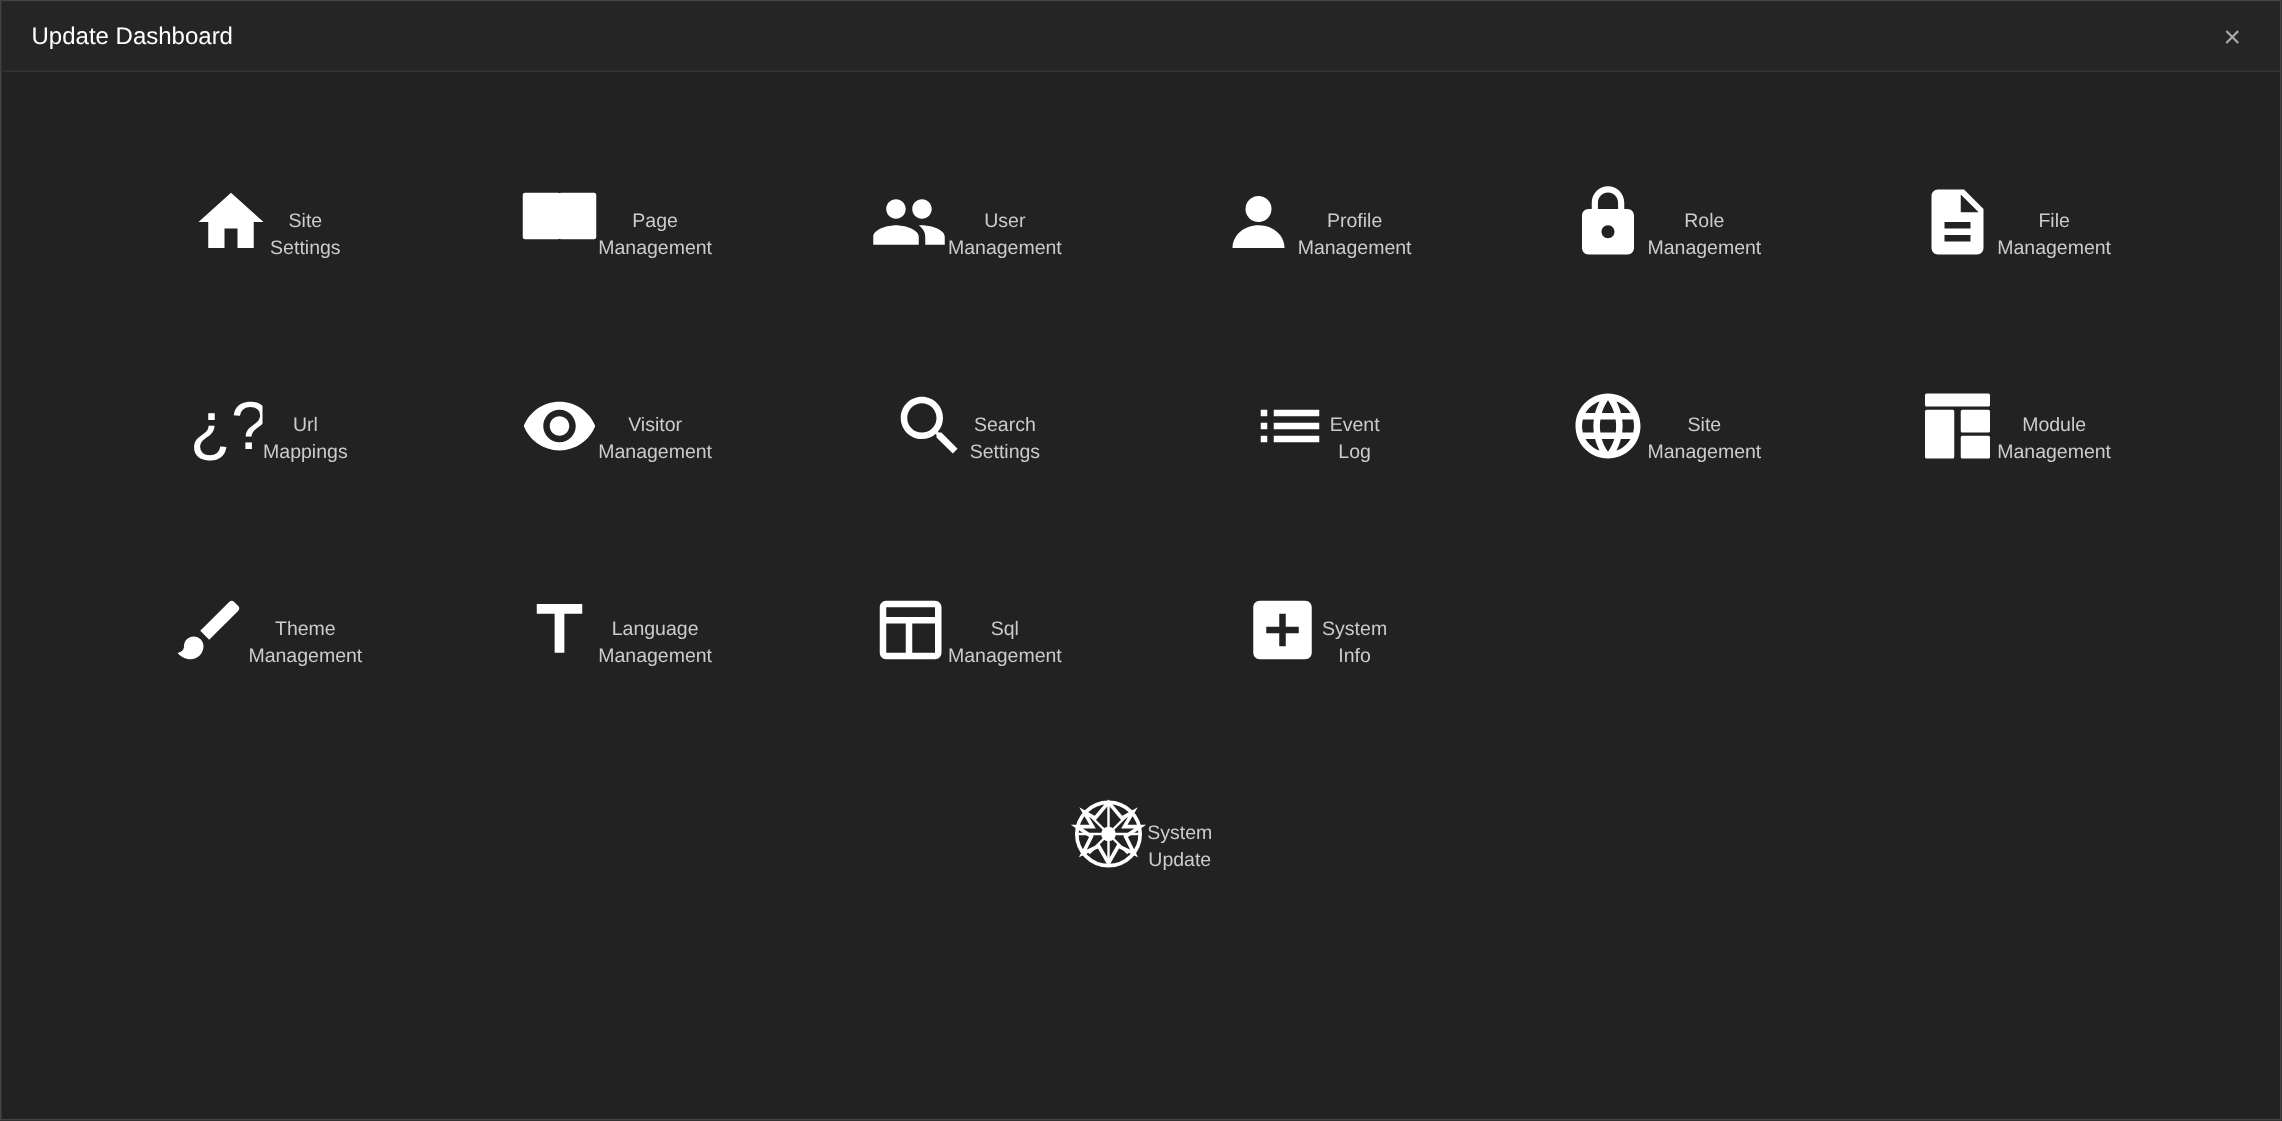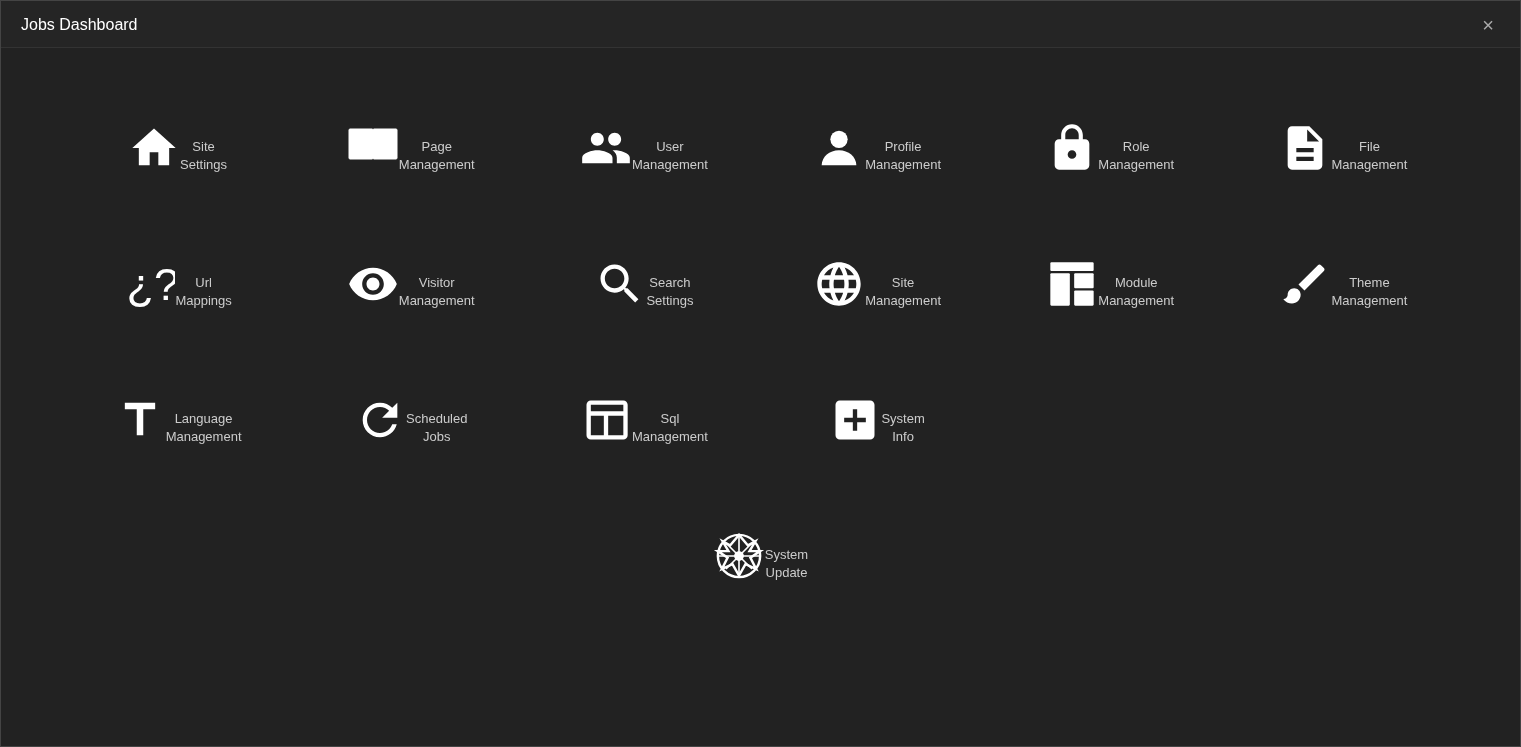--- a/index.html
+++ b/index.html
@@ -94,21 +94,21 @@
       margin-top: 0;
       width: 100%;
       max-width: 1400px;
     }
   </style>
 </head>
 <body>
 
 <div class="dialog">
   <div class="dialog-header">
-    <span class="dialog-title">Jobs Dashboard</span>
+    <span class="dialog-title">Update Dashboard</span>
     <button class="close-btn">×</button>
   </div>
   <div class="dialog-body">
     <div class="grid" id="main-grid">
     <div class="grid-item">
     <div class="icon-wrap">
             <svg viewBox="0 0 24 24" fill="white">
               <path d="M10 20v-6h4v6h5v-8h3L12 3 2 12h3v8z"></path>
             </svg>
           </div>
@@ -172,20 +172,28 @@
           </div>
     <div class="item-label">Visitor<br>Management</div>
   </div>
         <div class="grid-item">
     <div class="icon-wrap">
             <svg viewBox="0 0 24 24" fill="white">
               <path d="M15.5 14h-.79l-.28-.27C15.41 12.59 16 11.11 16 9.5 16 5.91 13.09 3 9.5 3S3 5.91 3 9.5 5.91 16 9.5 16c1.61 0 3.09-.59 4.23-1.57l.27.28v.79l5 4.99L20.49 19l-4.99-5zm-6 0C7.01 14 5 11.99 5 9.5S7.01 5 9.5 5 14 7.01 14 9.5 11.99 14 9.5 14z"></path>
             </svg>
           </div>
     <div class="item-label">Search<br>Settings</div>
+  </div>
+        <div class="grid-item">
+    <div class="icon-wrap">
+            <svg viewBox="0 0 24 24" fill="white">
+              <path d="M3 13h2v-2H3v2zm0 4h2v-2H3v2zm0-8h2V7H3v2zm4 4h14v-2H7v2zm0 4h14v-2H7v2zM7 7v2h14V7H7z"></path>
+            </svg>
+          </div>
+    <div class="item-label">Event<br>Log</div>
   </div>
         <div class="grid-item">
     <div class="icon-wrap">
             <svg viewBox="0 0 24 24" fill="white">
               <path d="M11.99 2C6.47 2 2 6.48 2 12s4.47 10 9.99 10C17.52 22 22 17.52 22 12S17.52 2 11.99 2zm6.93 6h-2.95c-.32-1.25-.78-2.45-1.38-3.56 1.84.63 3.37 1.91 4.33 3.56zM12 4.04c.83 1.2 1.48 2.53 1.91 3.96h-3.82c.43-1.43 1.08-2.76 1.91-3.96zM4.26 14C4.1 13.36 4 12.69 4 12s.1-1.36.26-2h3.38c-.08.66-.14 1.32-.14 2 0 .68.06 1.34.14 2H4.26zm.82 2h2.95c.32 1.25.78 2.45 1.38 3.56-1.84-.63-3.37-1.9-4.33-3.56zm2.95-8H5.08c.96-1.66 2.49-2.93 4.33-3.56C8.81 5.55 8.35 6.75 8.03 8zM12 19.96c-.83-1.2-1.48-2.53-1.91-3.96h3.82c-.43 1.43-1.08 2.76-1.91 3.96zM14.34 14H9.66c-.09-.66-.16-1.32-.16-2 0-.68.07-1.35.16-2h4.68c.09.65.16 1.32.16 2 0 .68-.07 1.34-.16 2zm.25 5.56c.6-1.11 1.06-2.31 1.38-3.56h2.95c-.96 1.65-2.49 2.93-4.33 3.56zM16.36 14c.08-.66.14-1.32.14-2 0-.68-.06-1.34-.14-2h3.38c.16.64.26 1.31.26 2s-.1 1.36-.26 2h-3.38z"></path>
             </svg>
           </div>
     <div class="item-label">Site<br>Management</div>
   </div>
         <div class="grid-item">
@@ -207,28 +215,20 @@
           </div>
     <div class="item-label">Theme<br>Management</div>
   </div>
         <div class="grid-item">
     <div class="icon-wrap">
             <svg viewBox="0 0 24 24" fill="white">
               <path d="M5 4v3h5.5v12h3V7H19V4z"></path>
             </svg>
           </div>
     <div class="item-label">Language<br>Management</div>
-  </div>
-        <div class="grid-item">
-    <div class="icon-wrap">
-            <svg viewBox="0 0 24 24" fill="white">
-              <path d="M17.65 6.35C16.2 4.9 14.21 4 12 4c-4.42 0-7.99 3.58-7.99 8s3.57 8 7.99 8c3.73 0 6.84-2.55 7.73-6h-2.08c-.82 2.33-3.04 4-5.65 4-3.31 0-6-2.69-6-6s2.69-6 6-6c1.66 0 3.14.69 4.22 1.78L13 11h7V4l-2.35 2.35z"></path>
-            </svg>
-          </div>
-    <div class="item-label">Scheduled<br>Jobs</div>
   </div>
         <div class="grid-item">
     <div class="icon-wrap">
             <svg viewBox="0 0 24 24" fill="white">
               <path d="M20 3H5c-1.1 0-2 .9-2 2v14c0 1.1.9 2 2 2h15c1.1 0 2-.9 2-2V5c0-1.1-.9-2-2-2zm0 2v3H5V5h15zm-9 14H5v-9h6v9zm9 0h-7v-9h7v9z"></path>
             </svg>
           </div>
     <div class="item-label">Sql<br>Management</div>
   </div>
         <div class="grid-item">

